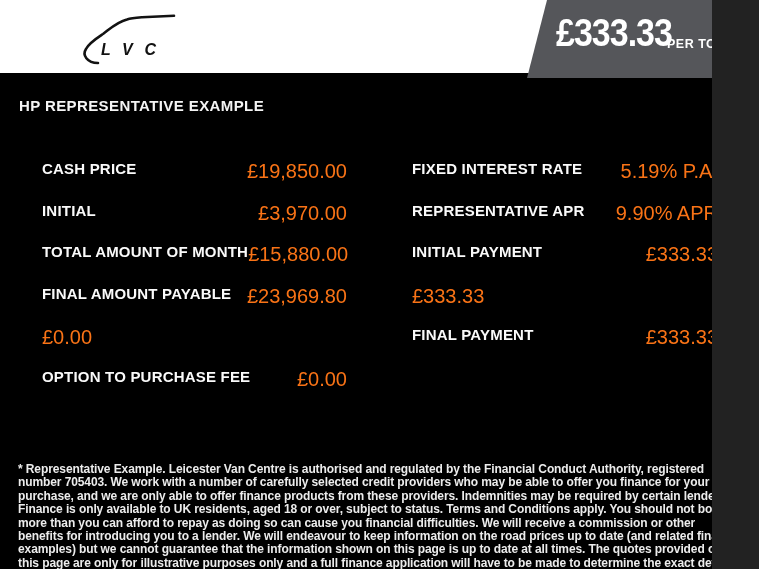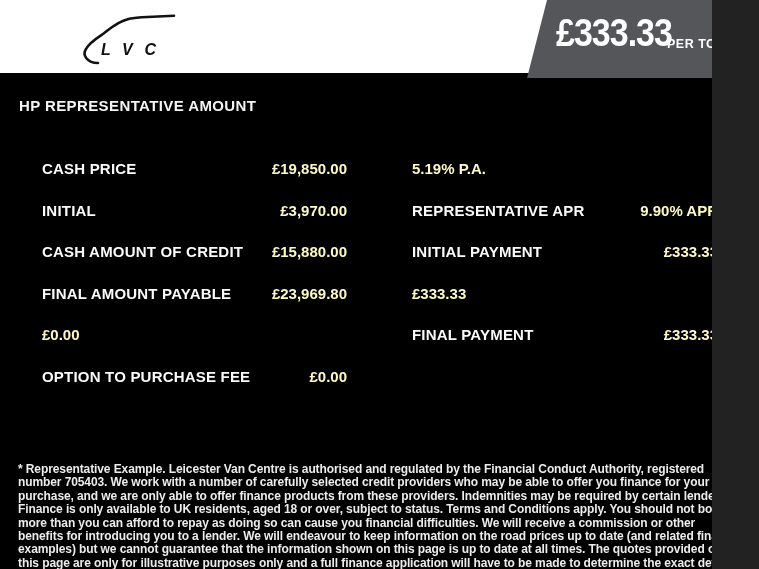--- a/index.html
+++ b/index.html
@@ -56,21 +56,21 @@
   .col-right{left:412px;width:306px;}
   .frow{
     height:41.5px;
     display:flex;justify-content:space-between;align-items:flex-start;
   }
   .flabel{
     font-size:15px;font-weight:700;color:#fafafa;
     letter-spacing:0.2px;white-space:nowrap;
   }
   .fvalue{
-    font-size:15px;font-weight:700;color:#fef9c3;
+    font-size:20px;font-weight:400;color:#f97316;
     white-space:nowrap;
   }
   
   .disclaimer{
     position:absolute;left:18px;top:451px;
     width:724px;
     font-size:12px;font-weight:600;
     line-height:13.4px;letter-spacing:-0.1px;
     color:#ececec;
   }
@@ -88,50 +88,51 @@
       </svg>
       <span class="logo-letters">LVC</span>
     </div>
 
     <div class="price-tag">
       <span class="price-amount">£333.33</span>
       <span class="price-period">PER TOTAL*</span>
     </div>
   </div>
 
-  <div class="page-title">HP REPRESENTATIVE AMOUNT</div>
+  <div class="page-title">HP REPRESENTATIVE EXAMPLE</div>
 
   <div class="col col-left">
     <div class="frow">
       <span class="flabel">CASH PRICE</span>
       <span class="fvalue">£19,850.00</span>
     </div>
     <div class="frow">
       <span class="flabel">INITIAL</span>
       <span class="fvalue">£3,970.00</span>
     </div>
     <div class="frow">
-      <span class="flabel">CASH AMOUNT OF CREDIT</span>
+      <span class="flabel">TOTAL AMOUNT OF MONTH</span>
       <span class="fvalue">£15,880.00</span>
     </div>
     <div class="frow">
       <span class="flabel">FINAL AMOUNT PAYABLE</span>
       <span class="fvalue">£23,969.80</span>
     </div>
     <div class="frow">
       <span class="fvalue">£0.00</span>
     </div>
     <div class="frow">
       <span class="flabel">OPTION TO PURCHASE FEE</span>
       <span class="fvalue">£0.00</span>
     </div>
   </div>
 
   <div class="col col-right">
     <div class="frow">
+      <span class="flabel">FIXED INTEREST RATE</span>
       <span class="fvalue">5.19% P.A.</span>
     </div>
     <div class="frow">
       <span class="flabel">REPRESENTATIVE APR</span>
       <span class="fvalue">9.90% APR</span>
     </div>
     <div class="frow">
       <span class="flabel">INITIAL PAYMENT</span>
       <span class="fvalue">£333.33</span>
     </div>

